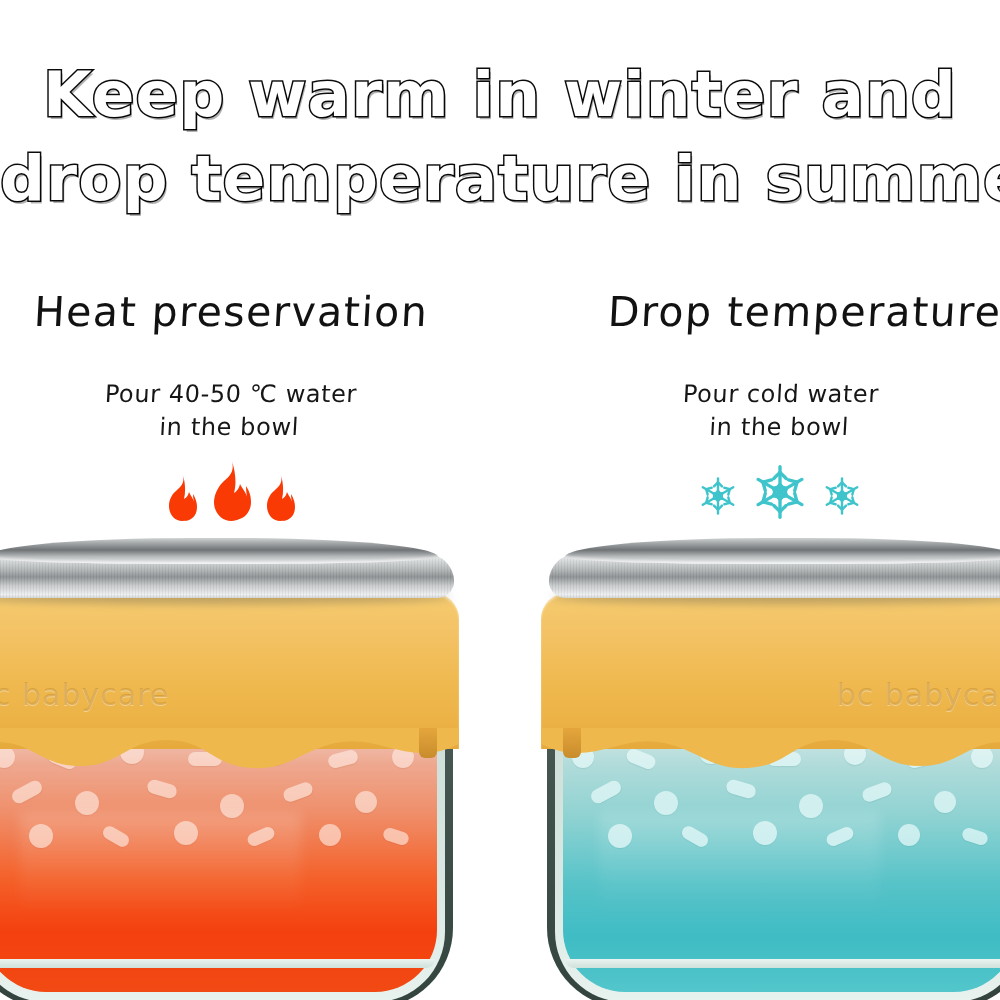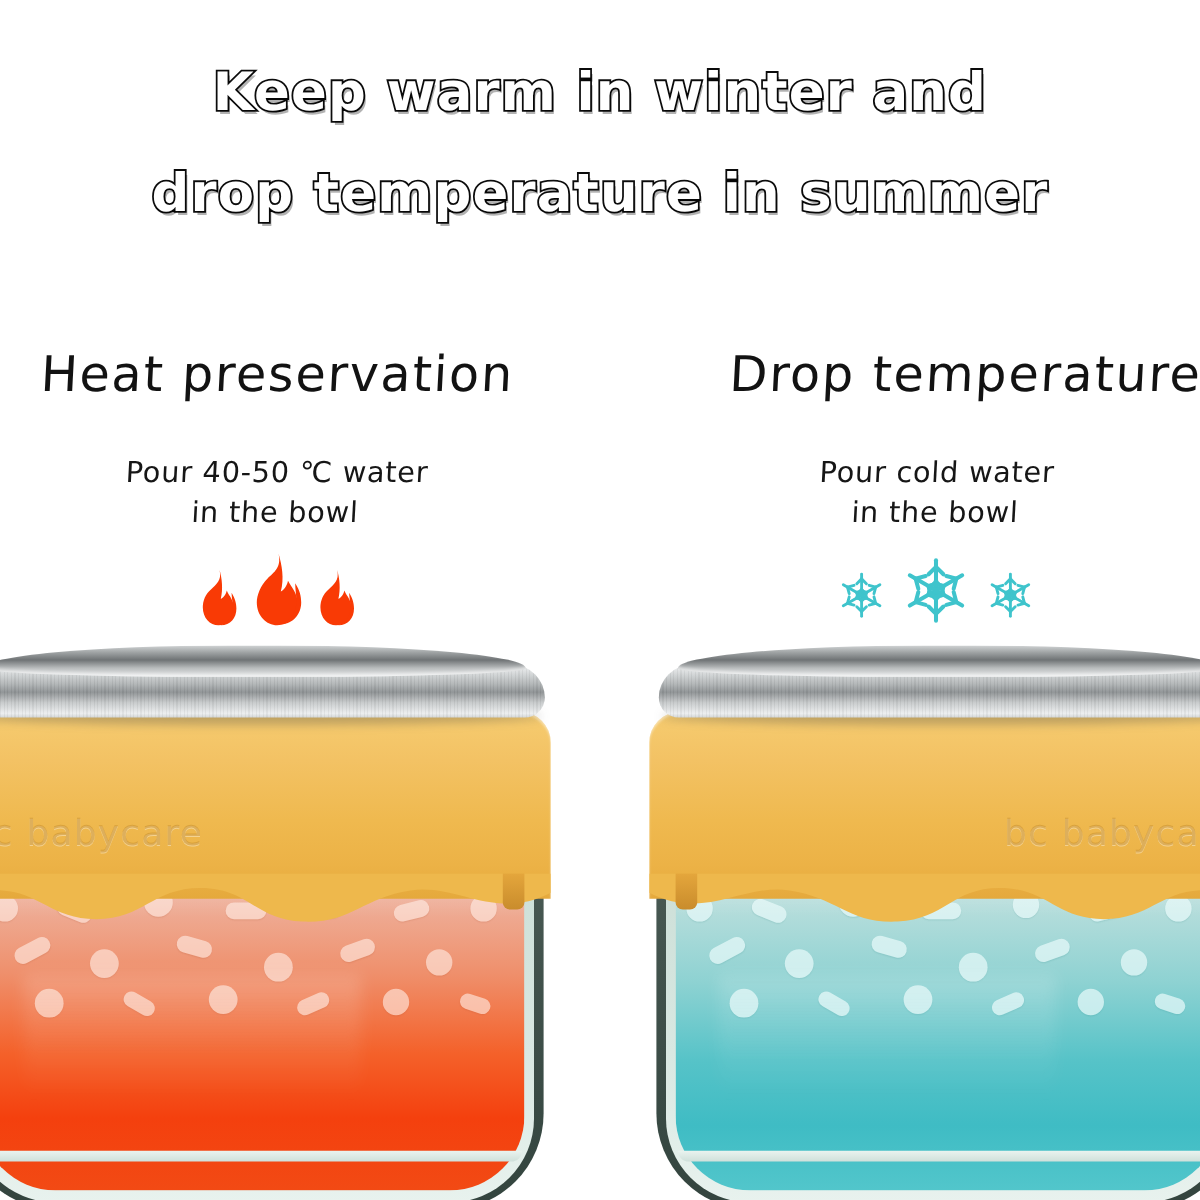--- a/index.html
+++ b/index.html
@@ -7,25 +7,25 @@
     width:1000px;height:1000px;
     background:#ffffff;
     font-family:"DejaVu Sans",sans-serif;
     overflow:hidden;
     position:relative;
   }
   #stage{position:absolute;inset:0;width:1000px;height:1000px;overflow:hidden;background:#fff;}
 
   
   .headline{
-    position:absolute;left:0;right:0;top:36px;
+    position:absolute;left:0;right:0;top:53px;
     text-align:center;
     font-family:"DejaVu Sans",sans-serif;
     font-weight:700;
-    font-size:44px;
+    font-size:63px;
     line-height:84px;
     letter-spacing:1px;
     color:#ffffff;
     -webkit-text-stroke:3px #0b0b0b;
     paint-order:stroke fill;
     text-shadow:2px 3px 0 rgba(0,0,0,.30);
     white-space:nowrap;
   }
   .headline .hl-line{display:block;}
 

